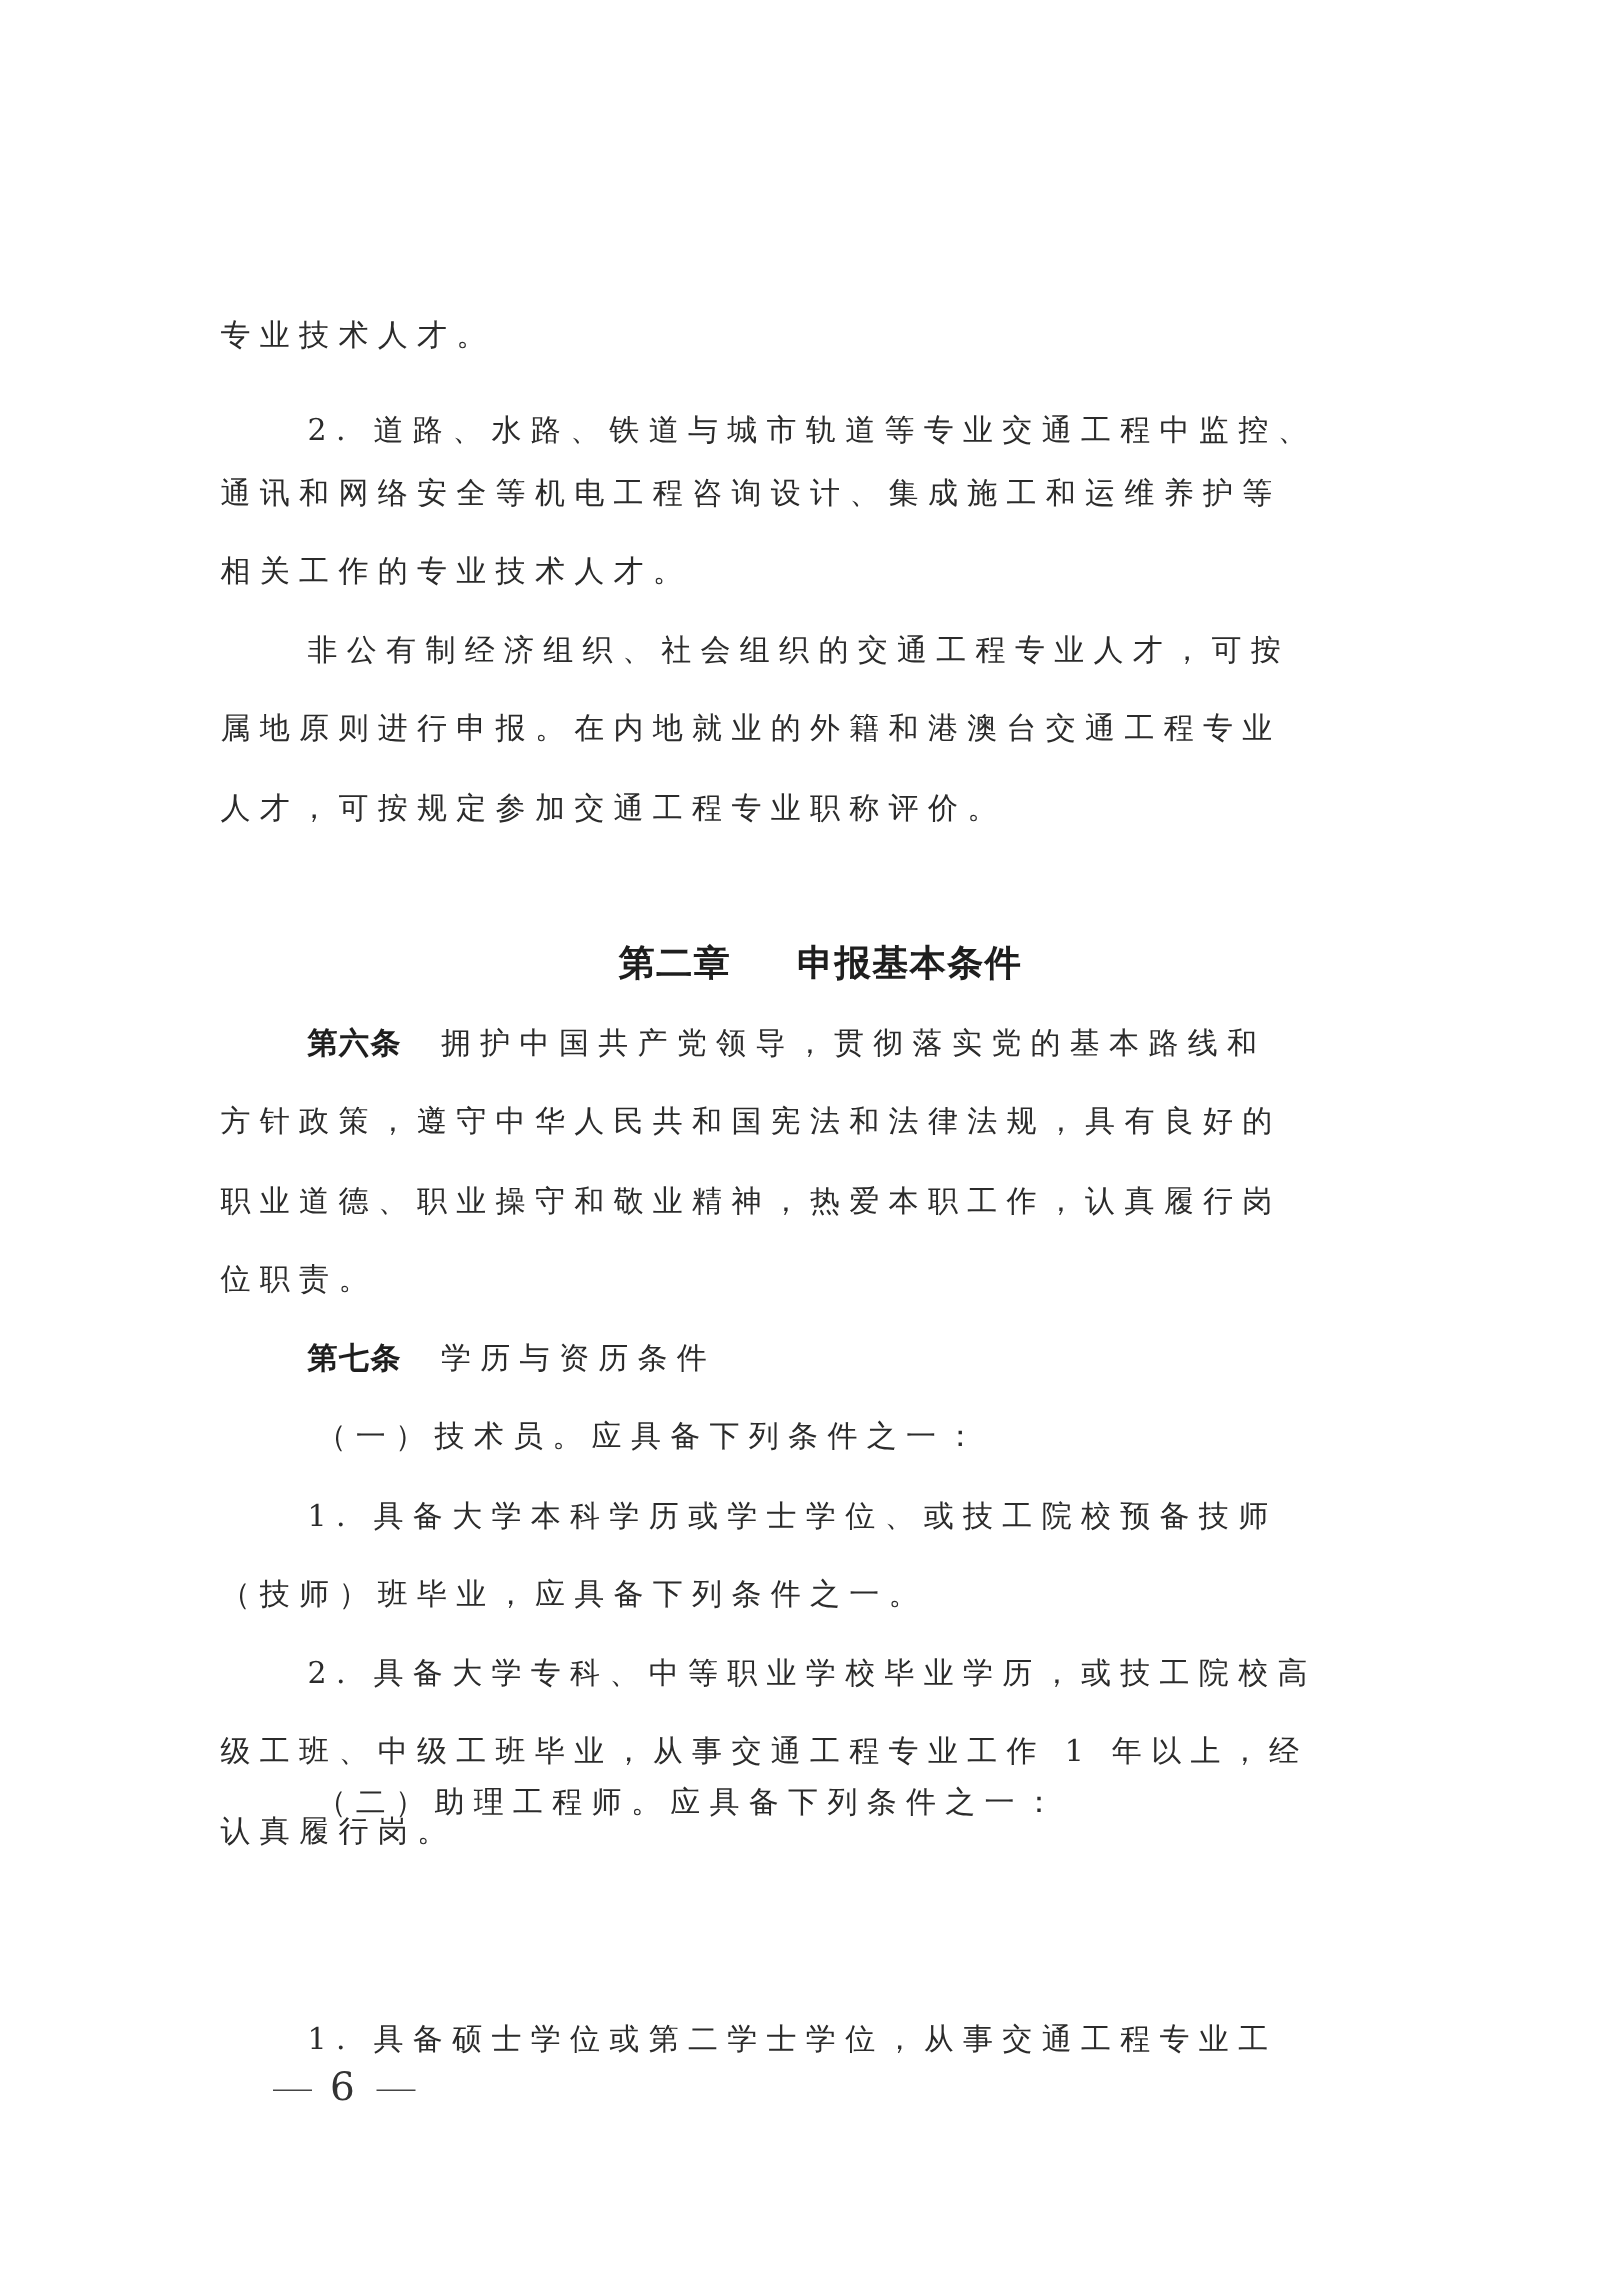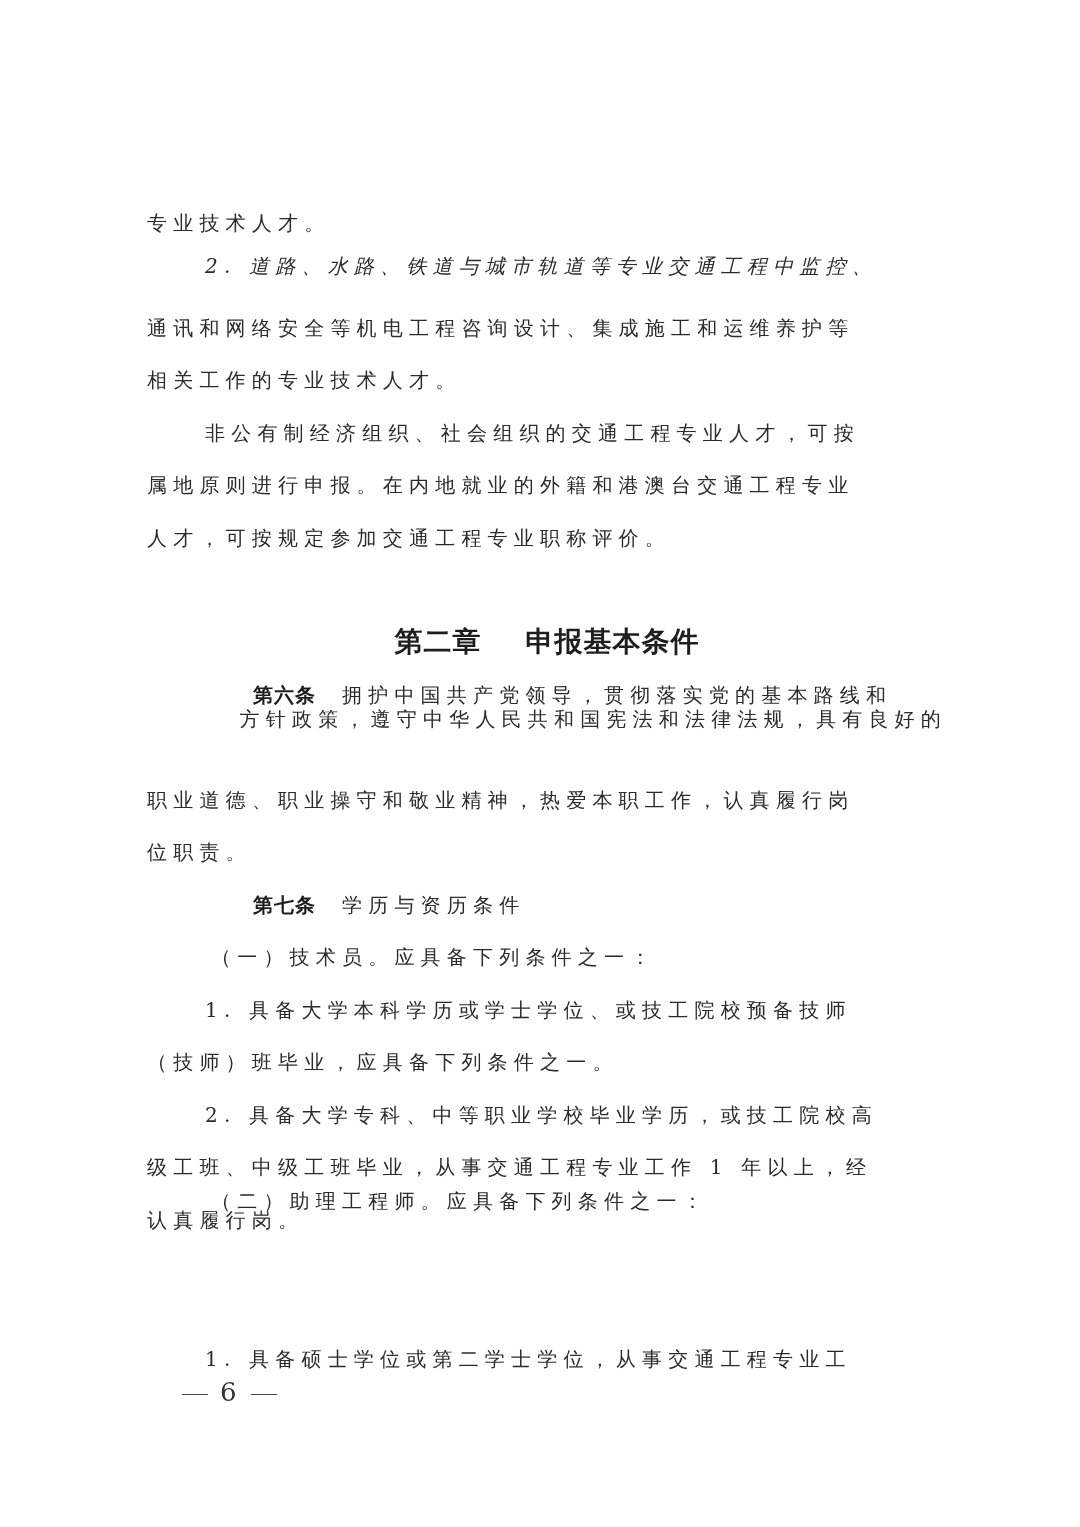--- a/index.html
+++ b/index.html
@@ -34,67 +34,66 @@
     }
     .indent { left: 58px; }
     .indent-paren { left: 64px; }
     .heading {
       position: absolute;
       left: 0;
       width: 800px;
       text-align: center;
       font-family: "DejaVu Sans", "Liberation Sans", sans-serif;
       font-weight: bold;
-      font-size: 28px;
+      font-size: 24px;
       line-height: 40px;
       letter-spacing: 1px;
       color: #1e1e1e;
     }
     .heading .gap { display: inline-block; width: 44px; }
     .article-label {
       font-family: "DejaVu Sans", "Liberation Sans", sans-serif;
       font-weight: bold;
       letter-spacing: 1px;
       color: #1e1e1e;
       margin-right: 26px;
-      margin-left: 48px;
     }
     .page-number {
       position: absolute;
       left: 170px;
       top: 1372px;
       font-size: 26px;
       line-height: 40px;
       color: #333;
       letter-spacing: 2px;
       font-family: "DejaVu Serif", "Liberation Serif", serif;
     }
     .page-number .dash { display: inline-block; width: 26px; border-top: 1.5px solid #444; vertical-align: middle; margin: 0 12px; }
   </style>
 </head>
 <body>
 
 <div class="page">
 
   <div class="line" style="top:203px;">专业技术人才。</div>
-  <div class="line indent" style="top:246px;font-style:italic;">2. 道路、水路、铁道与城市轨道等专业交通工程中监控、</div>
+  <div class="line indent" style="top:266px;">2. 道路、水路、铁道与城市轨道等专业交通工程中监控、</div>
   <div class="line" style="top:308px;">通讯和网络安全等机电工程咨询设计、集成施工和运维养护等</div>
   <div class="line" style="top:360px;">相关工作的专业技术人才。</div>
   <div class="line indent" style="top:413px;">非公有制经济组织、社会组织的交通工程专业人才，可按</div>
   <div class="line" style="top:465px;">属地原则进行申报。在内地就业的外籍和港澳台交通工程专业</div>
   <div class="line" style="top:518px;">人才，可按规定参加交通工程专业职称评价。</div>
 
   <div class="heading" style="top:622px;">
     <span>第二章</span><span class="gap"></span><span>申报基本条件</span>
   </div>
 
   <div class="line indent" style="top:675px;">
     <span class="article-label">第六条</span><span>拥护中国共产党领导，贯彻落实党的基本路线和</span>
   </div>
-  <div class="line" style="top:699px;text-align:right;">方针政策，遵守中华人民共和国宪法和法律法规，具有良好的</div>
+  <div class="line" style="top:727px;">方针政策，遵守中华人民共和国宪法和法律法规，具有良好的</div>
   <div class="line" style="top:780px;">职业道德、职业操守和敬业精神，热爱本职工作，认真履行岗</div>
   <div class="line" style="top:832px;">位职责。</div>
 
   <div class="line indent" style="top:885px;">
     <span class="article-label">第七条</span><span>学历与资历条件</span>
   </div>
 
   <div class="line indent-paren" style="top:937px;">（一）技术员。应具备下列条件之一：</div>
   <div class="line indent" style="top:990px;">1. 具备大学本科学历或学士学位、或技工院校预备技师</div>
   <div class="line" style="top:1042px;">（技师）班毕业，应具备下列条件之一。</div>

